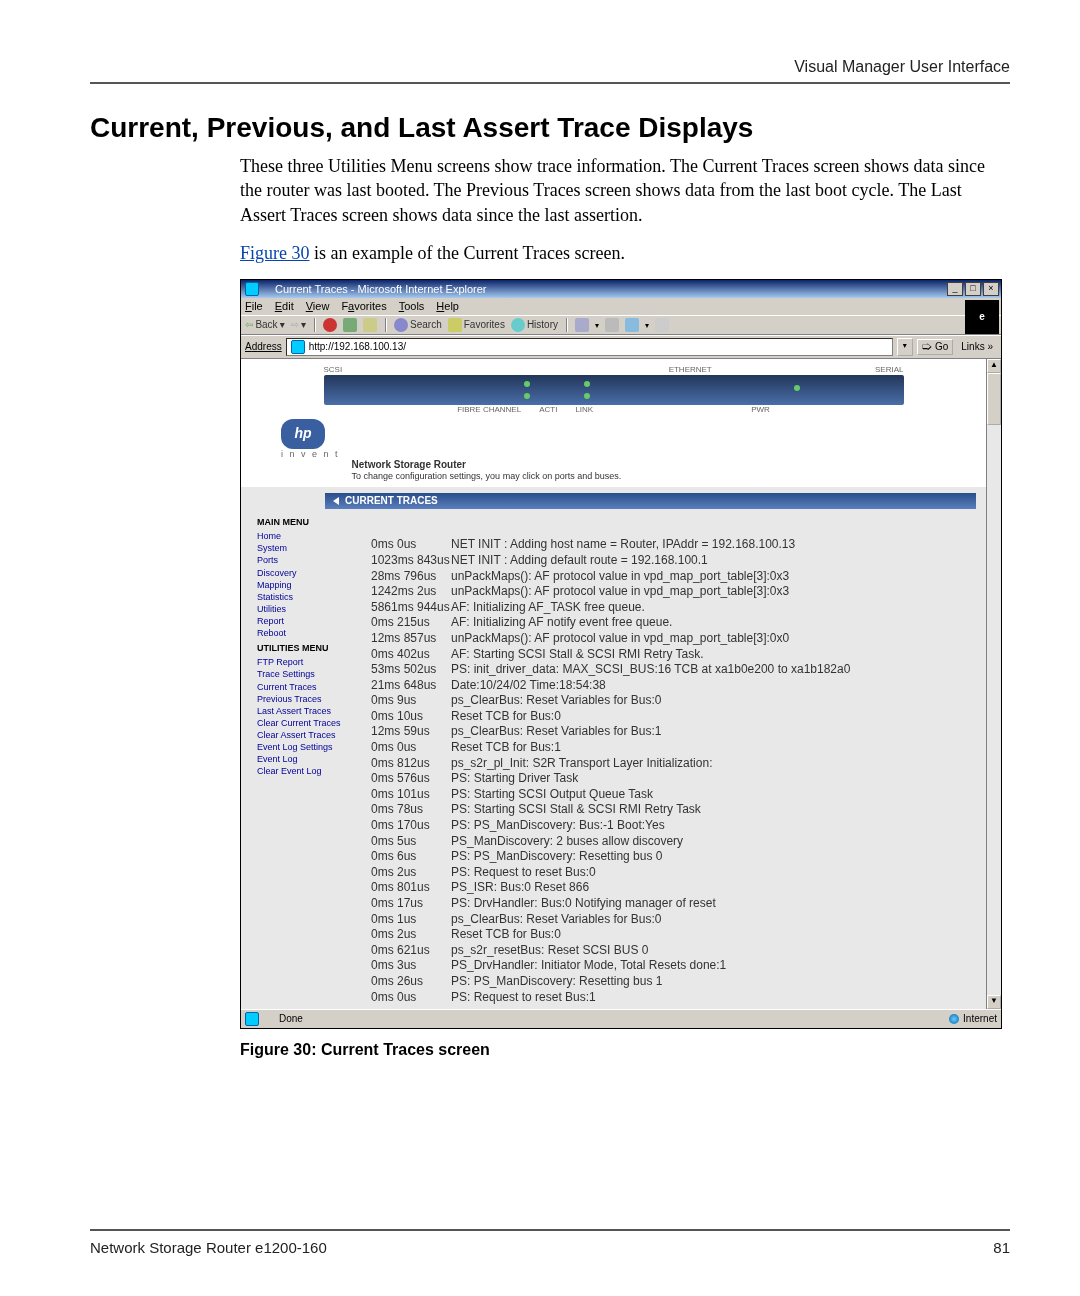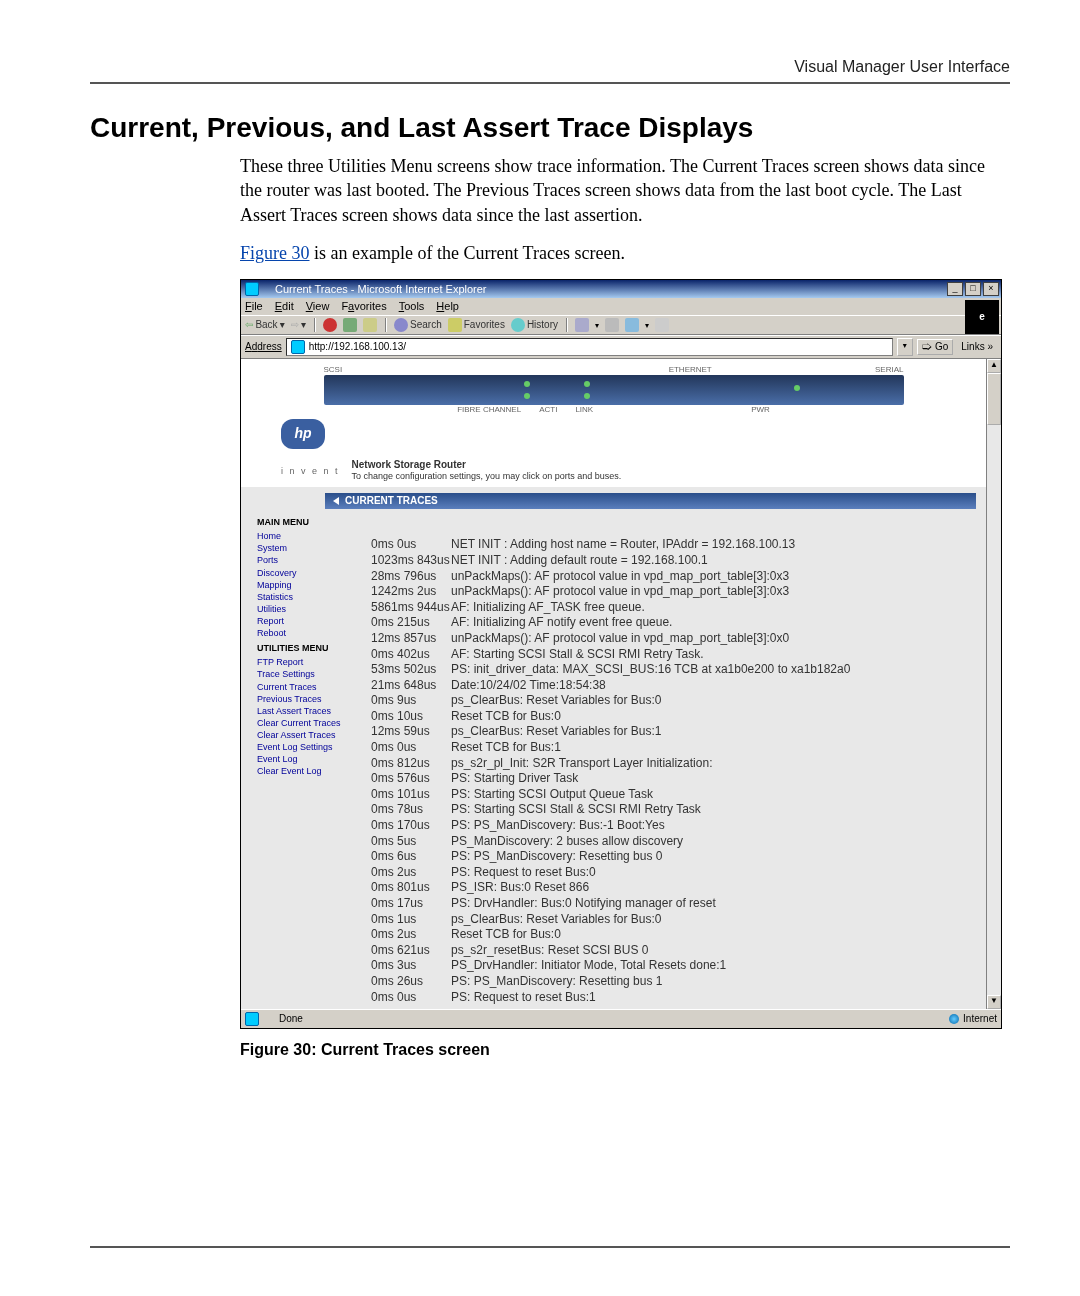--- a/index.html
+++ b/index.html
@@ -131,21 +131,21 @@
     width: 580px;
     height: 30px;
     background: linear-gradient(#22365a,#4a6ea8);
     border-radius:2px;
     position:relative;
   }
   .router-labels{display:flex;justify-content:space-between;width:580px;margin:0 auto;font-size:8px;color:#666;}
   .router-dot{position:absolute;width:6px;height:6px;background:#6c6;border-radius:50%;}
   .hp-row{display:flex;align-items:flex-start;margin:4px 40px 0 40px;gap:12px;}
   .hp-logo{width:44px;height:30px;background:#3a5fa0;border-radius:12px;display:flex;align-items:center;justify-content:center;color:#fff;font-style:italic;font-weight:bold;font-size:14px;}
-  .hp-invent{font-size:9px;color:#666;letter-spacing:2px;margin-top:17px;}
+  .hp-invent{font-size:9px;color:#666;letter-spacing:2px;margin-top:0;}
   .hp-desc{font-size:9px;color:#333;margin-top:40px;}
   .hp-desc b{font-size:10px;}
   .ct-bar{
     margin: 6px 10px 4px 84px;
     background: linear-gradient(#2a4e8a,#5b7fbd);
     color:#fff;font-weight:bold;font-size:10px;
     padding:2px 8px;
     display:flex;gap:6px;align-items:center;
   }
   .ct-bar .arrow{border-left:0;border-top:4px solid transparent;border-bottom:4px solid transparent;border-right:6px solid #fff;}
@@ -415,14 +415,18 @@
           <span>Internet</span>
         </div>
       </div>
     </div>
   </div>
 
   <div class="caption">Figure 30:  Current Traces screen</div>
 
   <div class="footer">
     <hr class="hr2">
+    <div class="footer-row">
+      <span>Network Storage Router e1200-160</span>
+      <span>81</span>
+    </div>
   </div>
 </div>
 
 </body></html>

